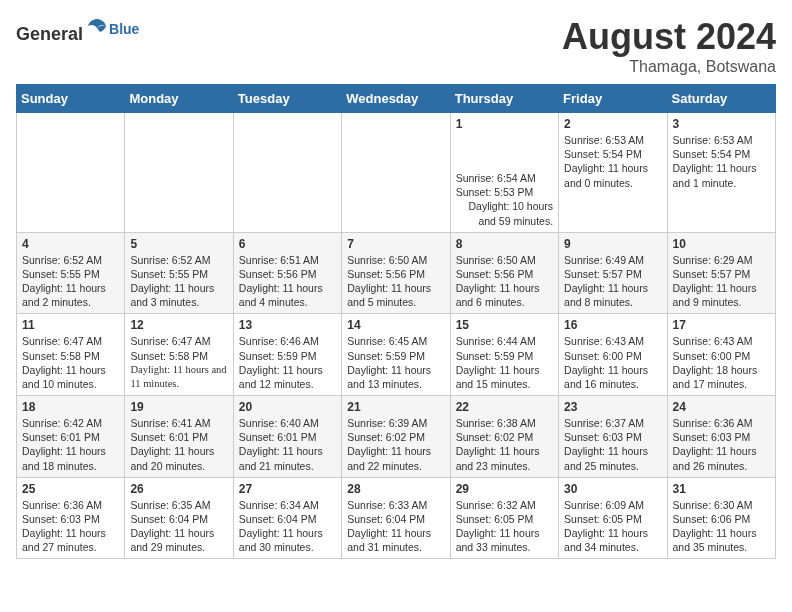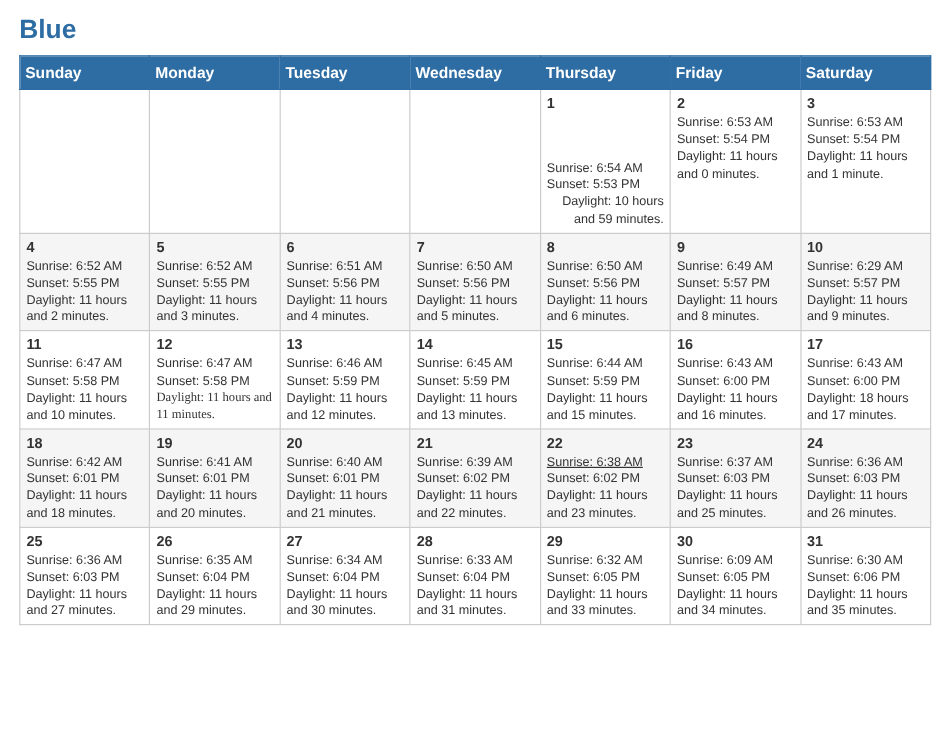--- a/index.html
+++ b/index.html
@@ -71,22 +71,32 @@
     }
     .empty-cell {
       background: #fff !important;
     }
   </style>
 </head>
 <body>
 
 <div class="header">
   <div class="logo">
+    <span>
+      <span style="font-size:18px;font-weight:bold;color:#333;">General</span><svg class="logo-icon" viewBox="0 0 24 24" xmlns="http://www.w3.org/2000/svg">
+          <path d="M12 3 C16 3 20 6 21 10 C18 8 14 9 12 12 C10 9 6 8 3 10 C4 6 8 3 12 3Z" fill="#2e6da4"></path>
+          <path d="M12 12 C14 10 18 9 21 10 C20 13 18 15 15 16 Z" fill="#2e6da4"></path>
+        </svg>
+    </span>
     <br>
-    <span style="font-size:22px;font-weight:bold;color:#2e6da4;margin-top:-4px;display:block;">Blue</span>
+    <span style="font-size:14px;font-weight:bold;color:#2e6da4;margin-top:-4px;display:block;">Blue</span>
+  </div>
+  <div class="title-block">
+    <div class="month-year">August 2024</div>
+    <div class="location">Thamaga, Botswana</div>
   </div>
 </div>
 
 <table>
   <thead>
     <tr>
     <th>Sunday</th>
         <th>Monday</th>
         <th>Tuesday</th>
         <th>Wednesday</th>
@@ -228,21 +238,21 @@
           <div style="line-height: 1.35;">Daylight: 11 hours and 21 minutes.</div>
         </td>
         <td>
           <span class="day-number">21</span>
           <div style="line-height: 1.35;">Sunrise: 6:39 AM</div>
           <div style="line-height: 1.35;">Sunset: 6:02 PM</div>
           <div style="line-height: 1.35;">Daylight: 11 hours and 22 minutes.</div>
         </td>
         <td>
           <span class="day-number">22</span>
-          <div style="line-height: 1.35; text-decoration: underline;">Sunrise: 6:38 AM</div>
+          <div style="line-height: 1.35;">Sunrise: 6:38 AM</div>
           <div style="line-height: 1.35;">Sunset: 6:02 PM</div>
           <div style="line-height: 1.35;">Daylight: 11 hours and 23 minutes.</div>
         </td>
         <td>
           <span class="day-number">23</span>
           <div style="line-height: 1.35;">Sunrise: 6:37 AM</div>
           <div style="line-height: 1.35;">Sunset: 6:03 PM</div>
           <div style="line-height: 1.35;">Daylight: 11 hours and 25 minutes.</div>
         </td>
         <td>

